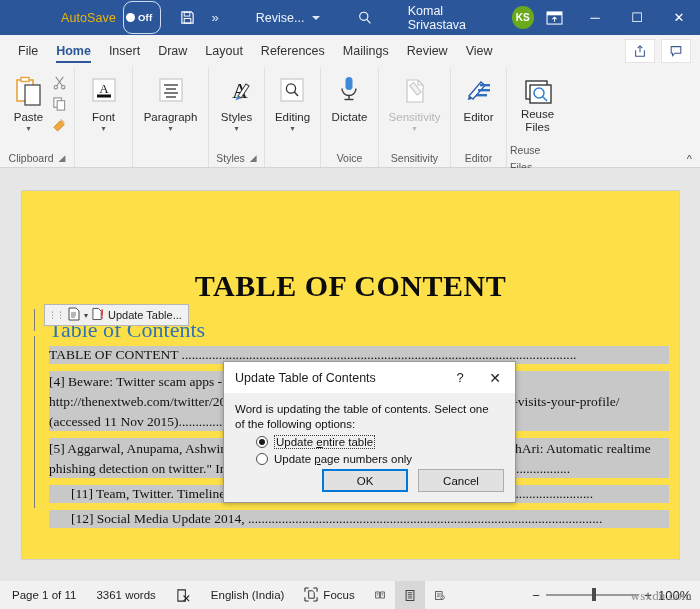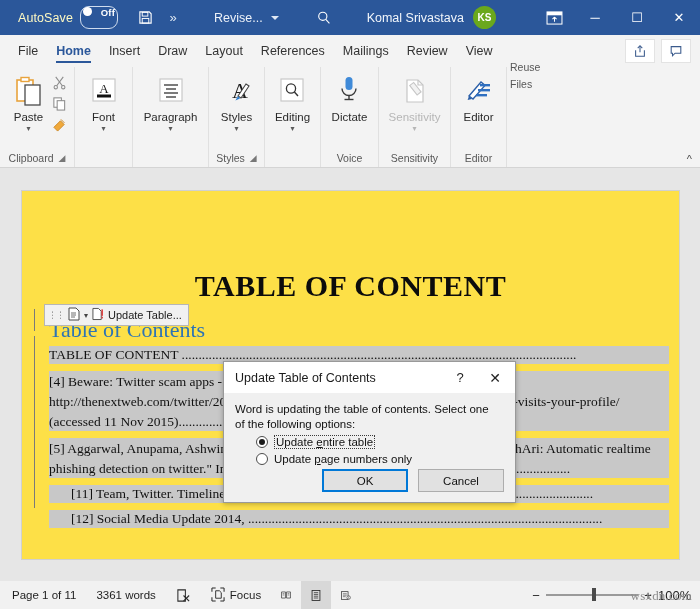--- a/index.html
+++ b/index.html
@@ -12,25 +12,25 @@
   #app { position: relative; width: 700px; height: 609px; }
 
   
   .titlebar {
     position: absolute; left: 0; top: 0; width: 700px; height: 35px;
     background: #2b579a;
     display: flex; align-items: center;
     color: #ffffff;
   }
   .tb-autosave { display: flex; align-items: center; margin-left: 18px; gap: 7px; }
-  .tb-autosave-label { font-size: 12.5px; color: #fef9c3; letter-spacing: .1px; }
+  .tb-autosave-label { font-size: 12.5px; color: #eab308; letter-spacing: .1px; margin-left: 43px; }
   .toggle {
-    width: 38px; height: 23px; border-radius: 9px;
+    width: 38px; height: 33px; border-radius: 9px;
     border: 1.4px solid #cfdcee; background: transparent;
-    display: flex; align-items: flex-start; padding: 0 2px; gap: 9px;
+    display: flex; align-items: center; padding: 0 2px; gap: 3px;
   }
   .toggle .knob { width: 9px; height: 9px; border-radius: 50%; background: #ffffff; }
   .toggle .toggle-text { font-size: 9.5px; font-weight: bold; color: #ffffff; letter-spacing: .2px; }
   .tb-icon {
     display: flex; align-items: center; justify-content: center;
     height: 28px; color: #ffffff;
   }
   .tb-save { width: 30px; margin-left: 12px; }
   .tb-more { width: 26px; font-size: 13px; color: #dbe5f2; }
   .tb-doc {
@@ -449,20 +449,34 @@
                 <rect x="13" y="18" width="11" height="2.4" fill="#2f6fc0"></rect>
               </svg>
           </span>
           <span class="lbl">Editor</span>
         </div>
       </div>
       <div class="group-label">Editor</div>
     </div>
 
     <div class="group" style="width:62px">
+      <div class="group-body">
+        <div class="big-btn">
+          <span class="ico">
+            <svg width="32" height="30" viewBox="0 0 32 30">
+                <rect x="4" y="3" width="21" height="18" fill="#fff" stroke="#2a2a2a" stroke-width="1.3"></rect>
+                <rect x="8" y="7" width="21" height="18" fill="#fff" stroke="#2a2a2a" stroke-width="1.3"></rect>
+                <circle cx="17" cy="15" r="5" fill="none" stroke="#2f7fd0" stroke-width="1.5"></circle>
+                <line x1="20.8" y1="18.8" x2="25" y2="23" stroke="#2f7fd0" stroke-width="1.6"></line>
+              </svg>
+          </span>
+          <span class="lbl2">Reuse</span>
+          <span class="lbl2">Files</span>
+        </div>
+      </div>
       <div class="group-label">Reuse Files</div>
     </div>
 
     <span class="ribbon-collapse">^</span>
   </div>
 
   <div class="docarea">
     <div class="page">
       <div class="doc-title">TABLE OF CONTENT</div>
       <div class="toc-head">Table of Contents</div>
@@ -535,20 +549,21 @@
   <div class="statusbar">
     <span class="sb-item first">Page 1 of 11</span>
     <span class="sb-item">3361 words</span>
     <span class="sb-item">
       <svg width="15" height="15" viewBox="0 0 16 16">
           <path d="M2 2h8v12H2z" fill="none" stroke="#2a2a2a" stroke-width="1.1"></path>
           <line x1="8" y1="8" x2="14" y2="14" stroke="#2a2a2a" stroke-width="1.2"></line>
           <line x1="14" y1="8" x2="8" y2="14" stroke="#2a2a2a" stroke-width="1.2"></line>
         </svg>
     </span>
+    <span class="sb-item">English (India)</span>
     <span class="sb-item">
       <span>
         <svg width="14" height="15" viewBox="0 0 15 16">
             <path d="M1 1h4M1 1v4M14 1h-4M14 1v4M1 15h4M1 15v-4M14 15h-4M14 15v-4" stroke="#2a2a2a" stroke-width="1.1" fill="none"></path>
             <path d="M5 4h4l2 2v6H5z" fill="none" stroke="#2a2a2a" stroke-width="1"></path>
           </svg>
       </span>
       <span>Focus</span>
     </span>
     <span class="sb-item sb-view">

